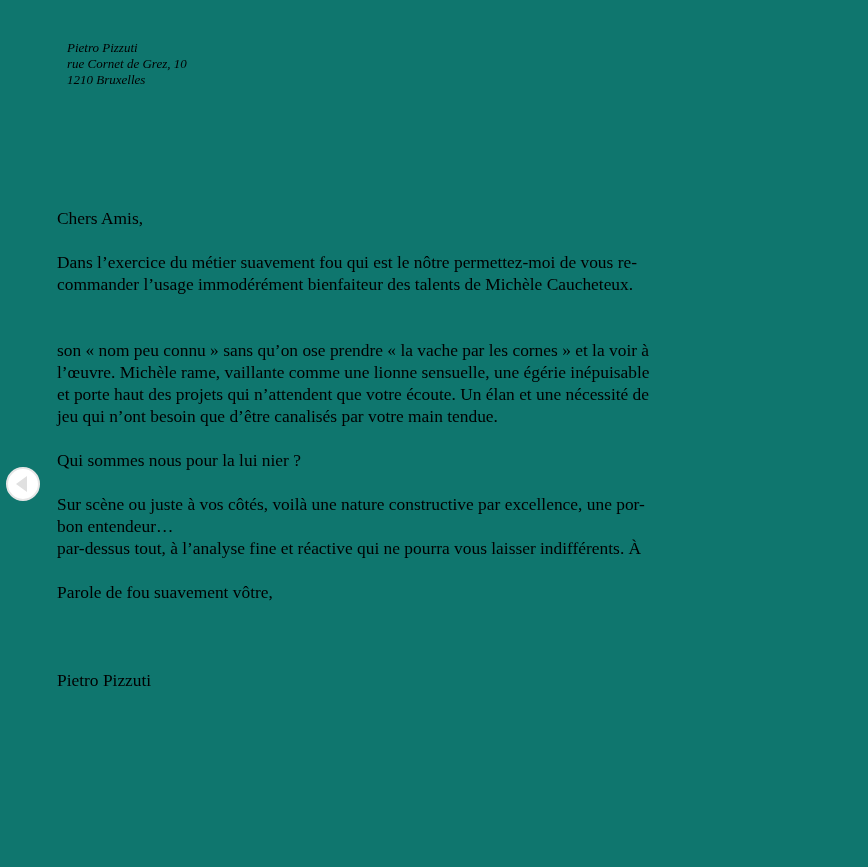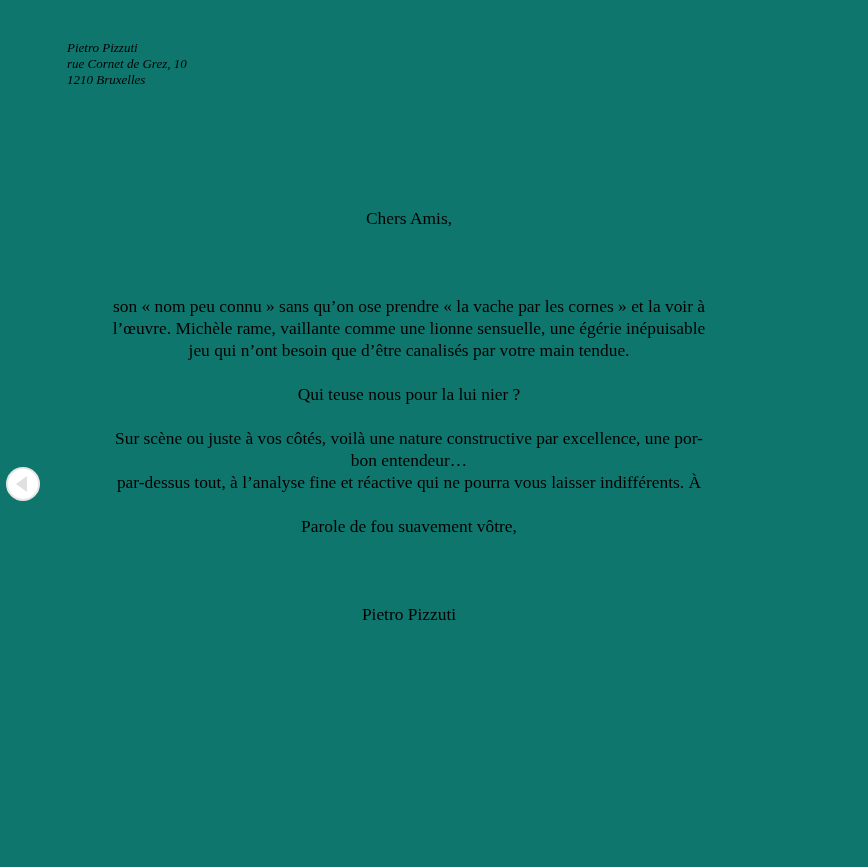--- a/index.html
+++ b/index.html
@@ -27,26 +27,25 @@
       position: absolute;
       left: 67px;
       top: 40px;
       font-style: italic;
       font-size: 13px;
       line-height: 16px;
     }
     .sender div { white-space: nowrap; }
     .body-text {
       position: absolute;
-      left: 64px;
+      left: 57px;
       top: 207px;
       width: 690px;
       font-size: 17.4px;
       line-height: 22px;
-      text-align: center;
     }
     .line {
       white-space: nowrap;
       height: 22px;
     }
     .gap { height: 22px; }
     .gap-lg { height: 44px; }
     .nav-prev {
       position: absolute;
       left: 6px;
@@ -79,33 +78,38 @@
   <div class="sender">
     <div>Pietro Pizzuti</div>
     <div>rue Cornet de Grez, 10</div>
     <div>1210 Bruxelles</div>
   </div>
 
   <div class="body-text">
     <div class="line">Chers Amis,</div>
     <div class="gap"></div>
 
+    <div>
+      <div class="line">Dans l’exercice du métier suavement fou qui est le nôtre permettez-moi de vous re-</div>
+      <div class="line">commander l’usage immodérément bienfaiteur des talents de Michèle Caucheteux.</div>
+    </div>
     <div class="gap"></div>
 
     <div class="gap"></div>
 
     <div>
       <div class="line">son « nom peu connu » sans qu’on ose prendre « la vache par les cornes » et la voir à</div>
       <div class="line">l’œuvre. Michèle rame, vaillante comme une lionne sensuelle, une égérie inépuisable</div>
+      <div class="line">et porte haut des projets qui n’attendent que votre écoute. Un élan et une nécessité de</div>
       <div class="line">jeu qui n’ont besoin que d’être canalisés par votre main tendue.</div>
     </div>
     <div class="gap"></div>
 
     <div>
-      <div class="line">Qui teuse nous pour la lui nier ?</div>
+      <div class="line">Qui sommes nous pour la lui nier ?</div>
     </div>
     <div class="gap"></div>
 
     <div>
       <div class="line">Sur scène ou juste à vos côtés, voilà une nature constructive par excellence, une por-</div>
       <div class="line">bon entendeur…</div>
       <div class="line">par-dessus tout, à l’analyse fine et réactive qui ne pourra vous laisser indifférents. À</div>
     </div>
     <div class="gap"></div>
 

